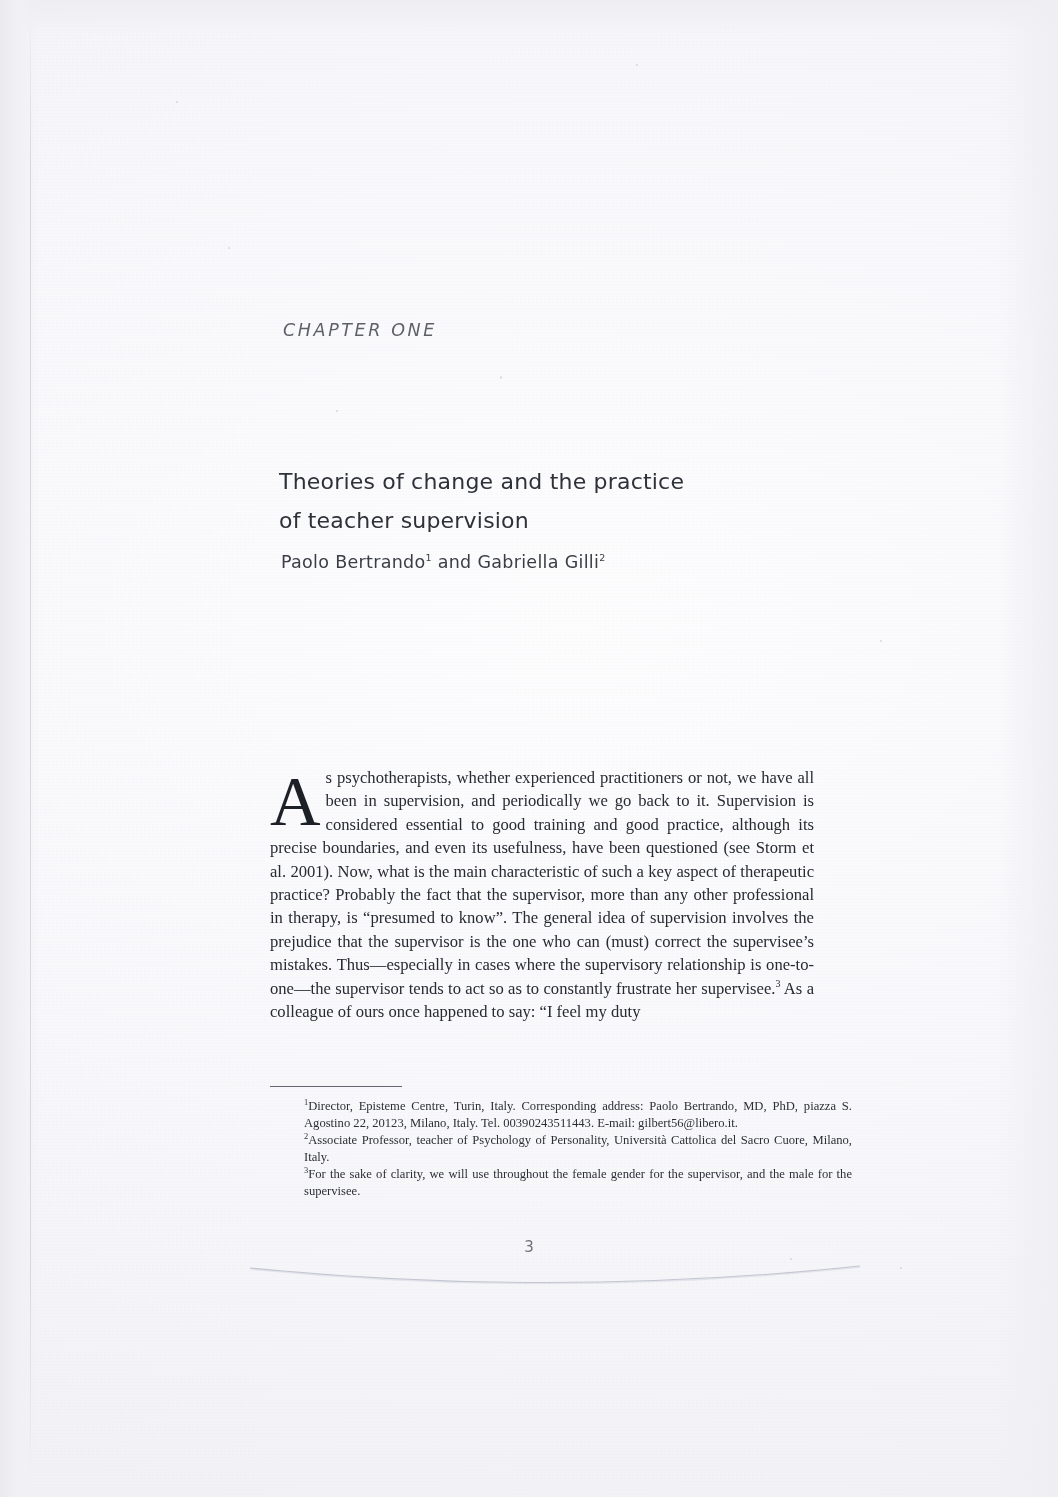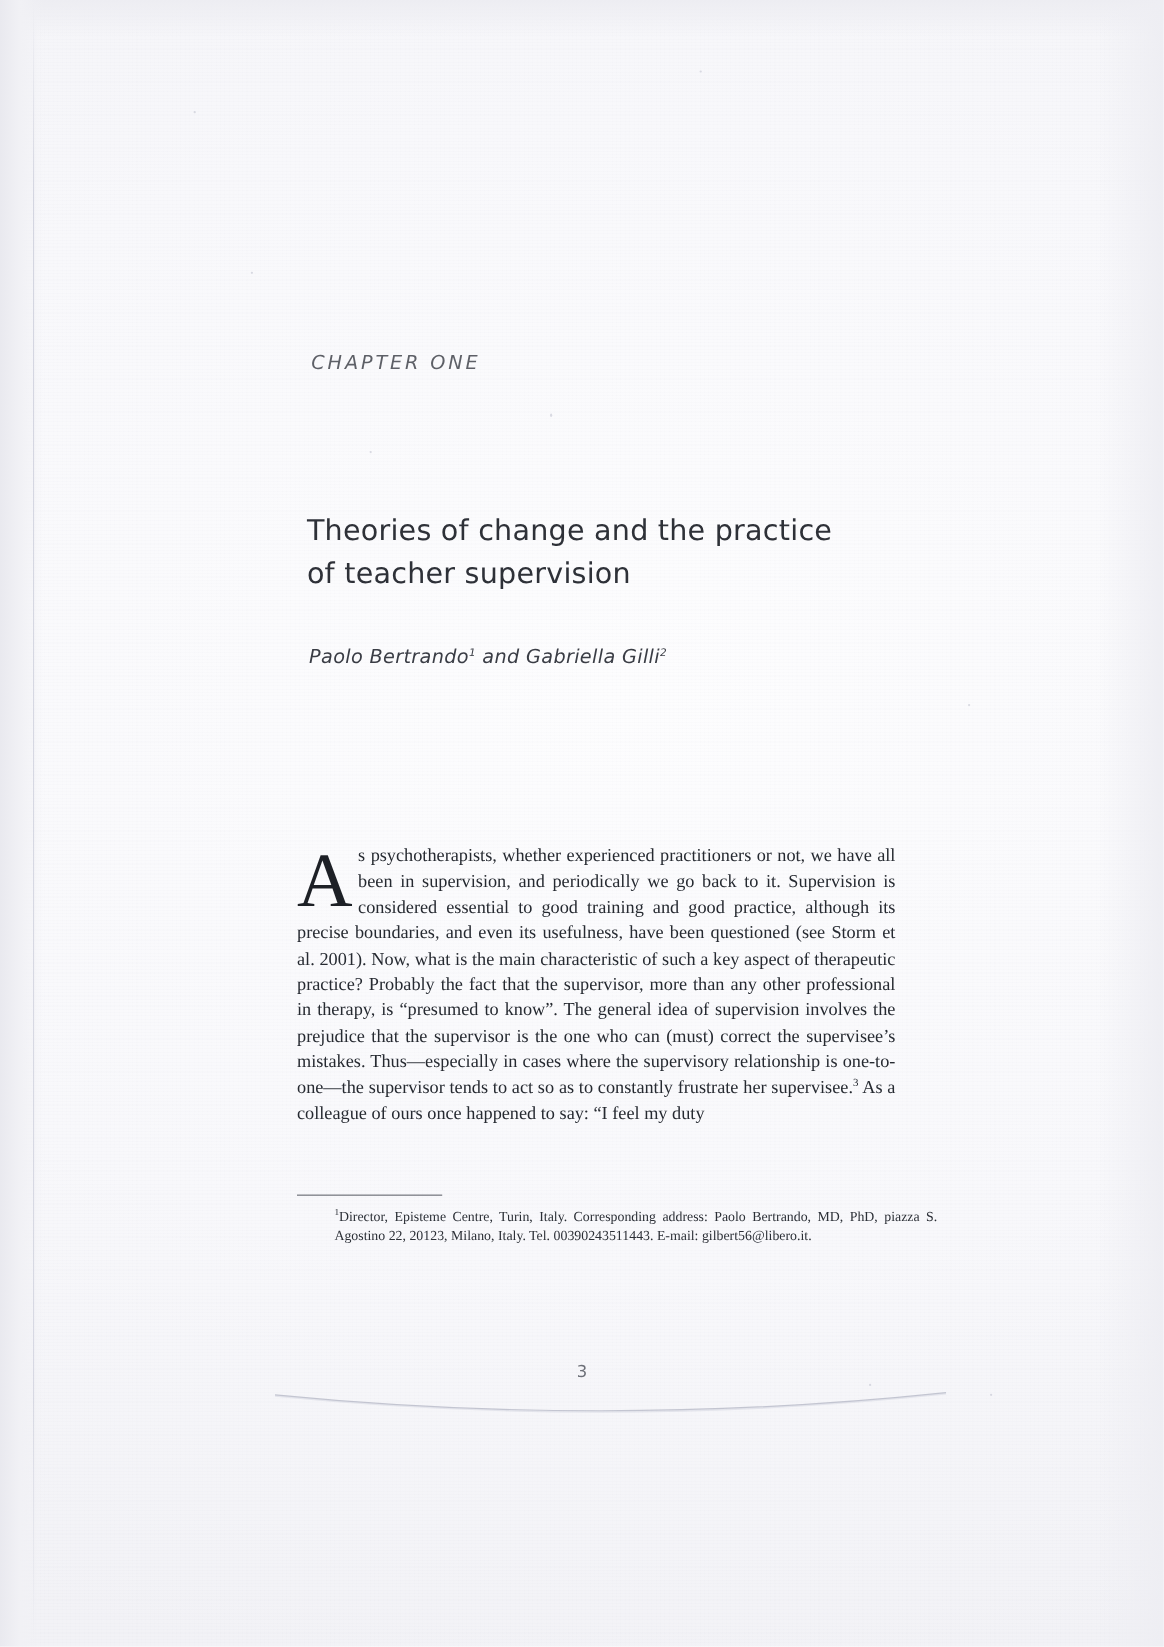--- a/index.html
+++ b/index.html
@@ -85,33 +85,32 @@
     white-space: nowrap;
   }
 
   .chapter-title {
     position: absolute;
     left: 279px;
     top: 447px;
     width: 530px;
     font-family: "DejaVu Sans", sans-serif;
     font-weight: 400;
-    font-size: 26px;
+    font-size: 22px;
     line-height: 39px;
     color: #2e3138;
     letter-spacing: .2px;
   }
   .chapter-title .t-line { display: block; }
 
   .byline {
     position: absolute;
     left: 281px;
-    top: 588px;
-    font-family: "DejaVu Sans", sans-serif;
-    font-style: italic;
+    top: 552px;
+    font-family: "DejaVu Sans", sans-serif;
     font-size: 17.5px;
     color: #3a3d45;
     letter-spacing: .3px;
     white-space: nowrap;
   }
   .byline sup {
     font-size: 9.5px;
     vertical-align: super;
     line-height: 0;
   }
@@ -230,20 +229,22 @@
   <div class="byline"><span>Paolo Bertrando</span><sup>1</sup><span> and </span><span>Gabriella Gilli</span><sup>2</sup></div>
 
   <div class="body-block">
     <p><span class="dropcap">A</span><span>s psychotherapists, whether experienced practitioners or not, we have all been in supervision, and periodically we go back to it. Supervision is considered essential to good training and good practice, although its precise boundaries, and even its usefulness, have been questioned (see Storm et al. 2001). Now, what is the main characteristic of such a key aspect of therapeutic practice? Probably the fact that the supervisor, more than any other professional in therapy, is “presumed to know”. The general idea of supervision involves the prejudice that the supervisor is the one who can (must) correct the supervisee’s mistakes. Thus—especially in cases where the supervisory relationship is one-to-one—the supervisor tends to act so as to constantly frustrate her supervisee.</span><sup>3</sup><span> As a colleague of ours once happened to say: “I feel my duty</span></p>
   </div>
 
   <div class="footnote-rule"></div>
 
   <div class="footnotes">
     <p><sup>1</sup><span>Director, Episteme Centre, Turin, Italy. Corresponding address: Paolo Bertrando, MD, PhD, piazza S. Agostino 22, 20123, Milano, Italy. Tel. 00390243511443. E-mail: gilbert56@libero.it.</span></p>
+    <p><sup>2</sup><span>Associate Professor, teacher of Psychology of Personality, Università Cattolica del Sacro Cuore, Milano, Italy.</span></p>
+    <p><sup>3</sup><span>For the sake of clarity, we will use throughout the female gender for the supervisor, and the male for the supervisee.</span></p>
   </div>
 
   <div class="page-number">3</div>
 
   <svg class="page-bottom-curve" viewBox="0 0 610 40" preserveAspectRatio="none">
     <path d="M0 6 Q 305 36 610 4" fill="none" stroke="#9a9eb0" stroke-width="1.1" opacity="0.55"></path>
     <path d="M0 7 Q 305 37 610 5" fill="none" stroke="#c3c6d4" stroke-width="1.6" opacity="0.35"></path>
   </svg>
 
 </div>

